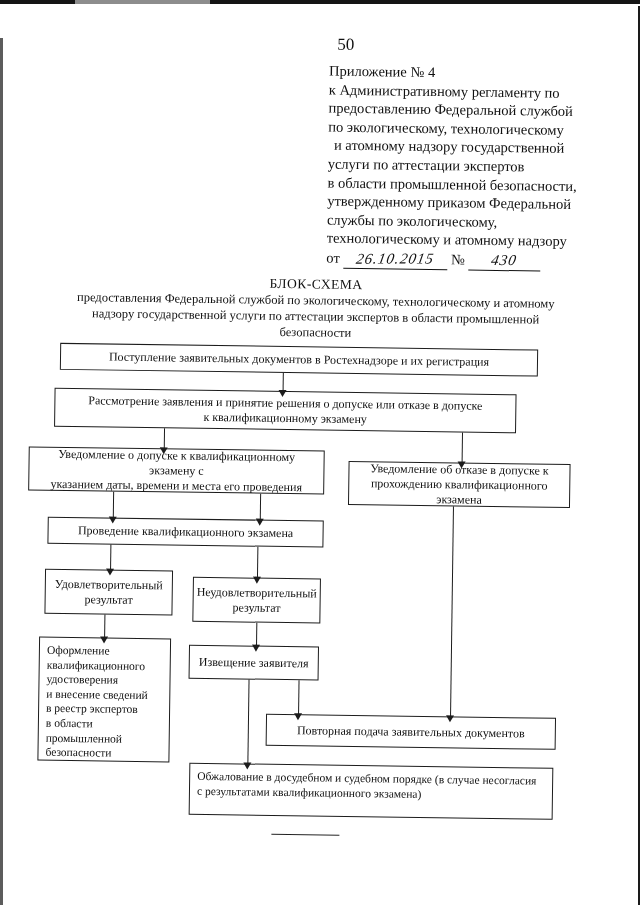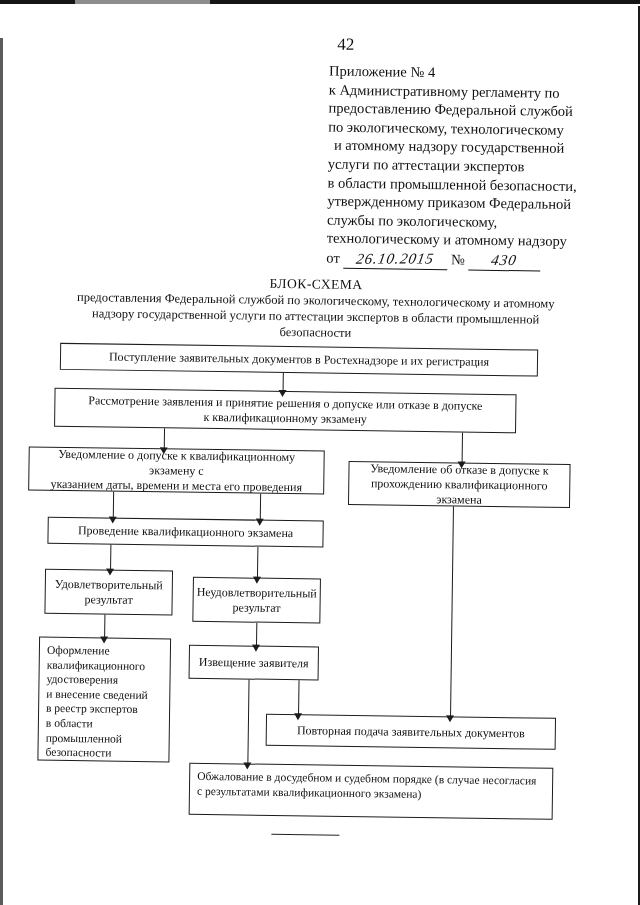--- a/index.html
+++ b/index.html
@@ -56,21 +56,21 @@
 <body>
 
 <div class="page">
   <div class="edge-top"></div>
   <div class="edge-top-gray"></div>
   <div class="edge-left"></div>
   <div class="edge-right"></div>
 
   <div class="content">
 
-    <div class="page-number">42</div>
+    <div class="page-number">50</div>
 
     <div class="appendix">
       <div class="ln">Приложение № 4</div>
       <div class="ln">к Административному регламенту по</div>
       <div class="ln">предоставлению Федеральной службой</div>
       <div class="ln">по экологическому, технологическому</div>
       <div class="ln" style="padding-left:6px;">и атомному надзору государственной</div>
       <div class="ln">услуги по аттестации экспертов</div>
       <div class="ln">в области промышленной безопасности,</div>
       <div class="ln">утвержденному приказом Федеральной</div>

